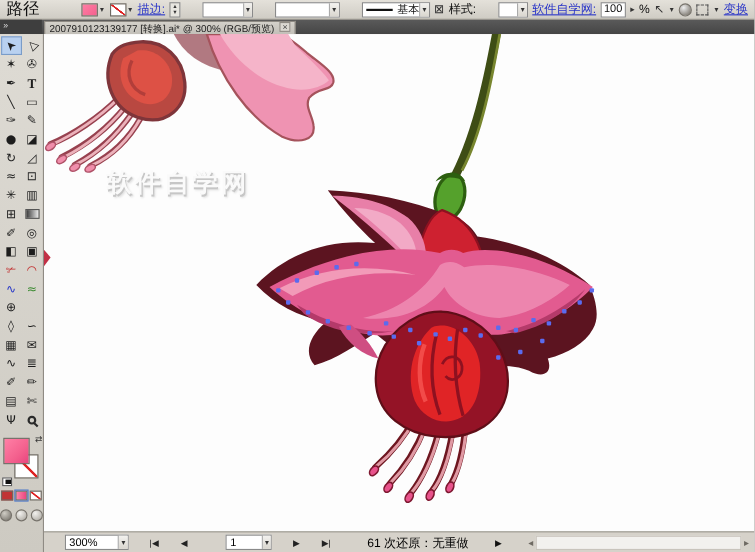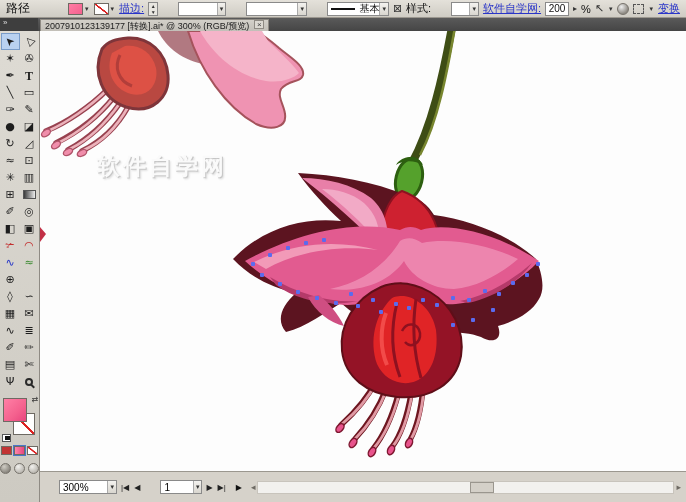--- a/index.html
+++ b/index.html
@@ -7,21 +7,21 @@
     --anchor-blue:#5b6bee; --selected-tool-bg:#b9d1f0; --link-blue:#2a35c8;
   }
   *{margin:0;padding:0;box-sizing:border-box;}
   body{font-family:"Liberation Sans","DejaVu Sans",sans-serif;background:#888;}
   .app{width:686px;height:502px;position:relative;overflow:hidden;background:var(--bar-bg);}
 
   
   .control-bar{height:18px;display:flex;align-items:center;background:linear-gradient(#e4e1da,#cfccc4);
     border-bottom:1px solid #9b978f;padding:0 6px;font-size:11px;color:#111;gap:4px;white-space:nowrap;}
   .cb-label{font-size:11px;}
-  .cb-mode{margin-right:34px;font-size:12px;}
+  .cb-mode{margin-right:34px;font-size:15px;}
   .link{color:var(--link-blue);text-decoration:underline;cursor:pointer;font-size:11px;}
   .swatch-wrap{display:flex;align-items:center;gap:1px;}
   .swatch{width:15px;height:12px;border:1px solid #6e6a63;display:inline-block;}
   .swatch.fill{background:linear-gradient(135deg,#ff7da4,var(--accent-pink));}
   .swatch.none{background:linear-gradient(to top right,#fff 44%,#d22 46%,#d22 54%,#fff 56%);}
   .dd{font-size:7px;color:#333;padding:0 1px;}
   .combo{display:inline-flex;align-items:center;height:14px;background:#fff;border:1px solid #8a8a8a;font-size:10px;padding-left:3px;position:relative;margin-left:16px;}
   .combo .dd{margin-left:auto;background:linear-gradient(#f3f2ef,#d9d6cf);height:100%;display:flex;align-items:center;border-left:1px solid #aaa;padding:0 2px;}
   .w52{width:52px}.w66{width:66px}.w62{width:62px}.w30{width:30px}
   .spin{display:inline-flex;flex-direction:column;width:11px;height:14px;border:1px solid #8a8a8a;background:#e8e6e0;font-size:5px;line-height:6px;align-items:center;justify-content:center;color:#333;}
@@ -74,22 +74,22 @@
   
   .canvas-area{position:relative;flex:1;background:#fdfdfd;overflow:hidden;}
   .art{position:absolute;left:0;top:0;z-index:2;}
   .watermark{position:absolute;left:46px;top:120px;width:152px;text-align:center;z-index:1;color:#fafafa;}
   .wm1{font-size:23px;font-weight:bold;letter-spacing:3px;text-shadow:1px 1px 0 #c6c6c6,2px 2px 2px #dedede;}
   .wm2{font-size:11px;font-weight:bold;letter-spacing:2px;margin-top:4px;text-shadow:1px 1px 0 #c6c6c6;}
   .anchors{position:absolute;left:0;top:0;width:646px;height:452px;z-index:3;}
   .anchor{position:absolute;width:4px;height:4px;background:var(--anchor-blue);border-radius:1px;}
 
   
-  .status-bar{position:absolute;left:0;right:0;bottom:0;height:31px;background:var(--bar-bg);
-    border-top:1px solid #9b978f;display:flex;align-items:center;padding:0 3px;gap:3px;z-index:4;font-size:10px;}
+  .status-bar{position:absolute;left:0;right:0;bottom:0;height:19px;background:var(--bar-bg);
+    border-top:1px solid #9b978f;display:flex;align-items:center;padding:0 3px;gap:18px;z-index:4;font-size:10px;}
   .zoom-combo{width:58px;height:14px;}
   .page-combo{width:42px;height:14px;}
   .nav-btn{font-size:8px;color:#222;padding:0 1px;cursor:pointer;}
   .status-text{margin-left:14px;font-size:11px;color:#000;}
   .flyout{font-size:8px;color:#111;margin-left:6px;cursor:pointer;}
   .hscroll{flex:1;display:flex;align-items:center;height:15px;margin-left:4px;}
   .sb-arrow{font-size:9px;color:#6e6a63;padding:0 2px;cursor:pointer;}
   .track{flex:1;height:13px;background:#f2f1ee;border:1px solid #c8c4bc;position:relative;}
   .thumb{position:absolute;left:212px;top:0;width:24px;height:11px;background:#d4d0c8;border:1px solid #9a968e;cursor:grab;}
 </style>
@@ -126,21 +126,21 @@
         <span>基本</span>
         <span class="dd">▾</span>
       </span>
     <span class="mini-icon">⊠</span>
     <span class="cb-label">样式:</span>
     <span class="combo w30">
         <span></span>
         <span class="dd">▾</span>
       </span>
     <a class="link">软件自学网:</a>
-    <span class="opacity-box">200</span>
+    <span class="opacity-box">100</span>
     <span class="spin-r">▸</span>
     <span class="cb-label">%</span>
     <span class="cb-right">
       <span class="mini-icon">↖</span>
         <span class="dd">▾</span>
       <span class="globe-icon"></span>
       <span class="align-icon"></span>
         <span class="dd">▾</span>
       <a class="link">变换</a>
     </span>
@@ -419,20 +419,21 @@
             <span class="dd">▾</span>
           </span>
         <span class="nav-btn">|◀</span>
         <span class="nav-btn">◀</span>
         <span class="combo page-combo">
             <span>1</span>
             <span class="dd">▾</span>
           </span>
         <span class="nav-btn">▶</span>
         <span class="nav-btn">▶|</span>
+        <span class="status-text">61 次还原：无重做</span>
         <span class="flyout">▶</span>
         <div class="hscroll">
           <span class="sb-arrow">◂</span>
           <div class="track">
               <div class="thumb"></div>
             </div>
           <span class="sb-arrow">▸</span>
         </div>
       </div>
     </div>

